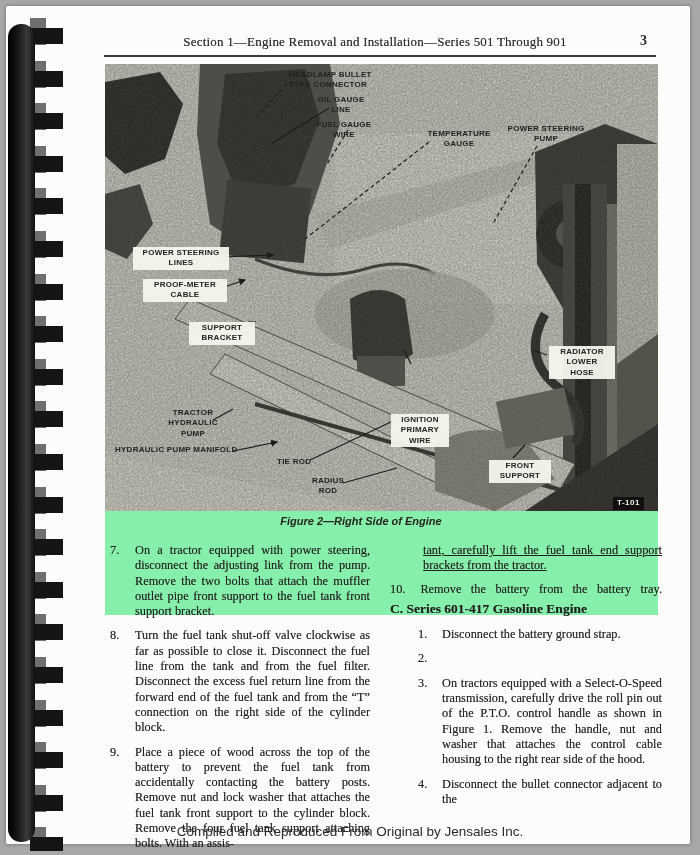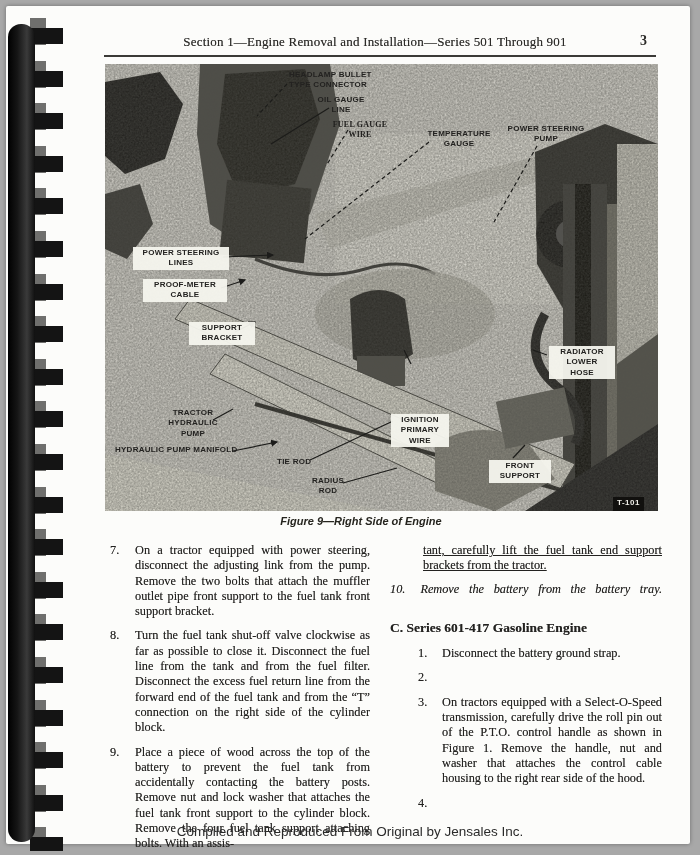--- a/index.html
+++ b/index.html
@@ -39,64 +39,64 @@
     text-shadow:0 0 .6px rgba(40,40,40,.55);
   }
   .hdr-page-num{
     position:absolute;left:640px;top:33px;font-size:14px;font-weight:bold;color:#2c2b28;
   }
   .hdr-rule{
     position:absolute;left:104px;top:55px;width:552px;height:2px;background:#3b3a37;
   }
   
   .photo{
-    position:absolute;left:105px;top:64px;width:553px;height:447px;
+    position:absolute;left:105px;top:64px;width:553px;height:551px;
     background:#86efac;overflow:hidden;
   }
   .photo svg{position:absolute;left:0;top:0;}
   .co{
     position:absolute;font-family:"Liberation Sans", sans-serif;
     font-size:8px;font-weight:700;letter-spacing:.25px;line-height:1.3;
     color:#232220;white-space:pre-line;text-align:center;z-index:3;
   }
   .co.boxed{background:rgba(246,245,238,.95);padding:1px 4px;}
   .co-headlamp{left:184px;top:6px;text-align:left;}
   .co-oil{left:203px;top:31px;width:66px;}
-  .co-fuel{left:222px;top:56px;width:66px;font-family:Liberation Serif, serif;}
+  .co-fuel{left:206px;top:56px;width:66px;}
   .co-temp{left:318px;top:65px;width:72px;}
   .co-psp{left:400px;top:60px;width:82px;}
   .co-psl{left:28px;top:183px;width:88px;}
   .co-proof{left:38px;top:215px;width:76px;}
   .co-support{left:84px;top:258px;width:58px;}
   .co-thp{left:58px;top:344px;width:60px;}
   .co-hpm{left:10px;top:381px;}
   .co-tie{left:172px;top:393px;}
   .co-radius{left:200px;top:412px;width:46px;}
   .co-ign{left:286px;top:302px;width:50px;margin-top:48px;}
   .co-rad{left:444px;top:282px;width:58px;}
   .co-front{left:384px;top:396px;width:54px;}
   .co-credit{
     left:508px;top:433px;background:#11100e;color:#efeee8;
-    padding:1px 4px 10px 4px;letter-spacing:.5px;text-align:left;
+    padding:1px 4px 2px 4px;letter-spacing:.5px;text-align:left;
   }
   .fig-caption{
     position:absolute;left:105px;top:515px;width:512px;text-align:center;
     font-family:"Liberation Sans", sans-serif;font-style:italic;font-weight:700;
     font-size:11px;color:#26251f;
   }
   
   .col{position:absolute;top:543px;font-size:12.3px;line-height:15.3px;
     text-align:justify;color:#232220;text-shadow:0 0 .5px rgba(35,35,35,.5);}
   .col-left{left:110px;width:260px;}
   .col-right{left:390px;width:272px;}
   .li{display:flex;margin-bottom:9px;}
   .li .num{flex:0 0 25px;}
   .li .txt{flex:1;text-align:justify;}
   .rc-cont{padding-left:33px;margin-bottom:8px;text-decoration:underline;}
-  .rc-item10{margin-bottom:23px;font-style:italic;}
+  .rc-item10{margin-bottom:4px;}
   .rc-item10 .num{flex:0 0 10px;padding-right:15px;}
   .rc-item10 .txt{text-align:justify;text-align-last:justify;}
   .rc-head{font-weight:700;font-size:13.5px;margin:4px 0 11px 0;text-align:left;}
   .rc-sub{padding-left:28px;}
   .rc-sub .num{flex:0 0 24px;}
   
   .footer{
     position:absolute;left:0;top:824px;width:700px;text-align:center;
     font-family:"Liberation Sans", sans-serif;font-size:13.5px;color:#2a2a2a;
   }
@@ -211,21 +211,21 @@
 PRIMARY
 WIRE</div>
   <div class="co boxed co-rad">RADIATOR
 LOWER
 HOSE</div>
   <div class="co boxed co-front">FRONT
 SUPPORT</div>
   <div class="co co-credit">T-101</div>
 </div>
 
-<div class="fig-caption">Figure 9—Right Side of Engine</div>
+<div class="fig-caption">Figure 2—Right Side of Engine</div>
 
 <div class="col col-left">
   <div class="li">
     <span class="num">7.</span>
     <span class="txt">On a tractor equipped with power steering, disconnect the adjusting link from the pump. Remove the two bolts that attach the muffler outlet pipe front support to the fuel tank front support bracket.</span>
   </div>
   <div class="li">
     <span class="num">8.</span>
     <span class="txt">Turn the fuel tank shut-off valve clockwise as far as possible to close it. Disconnect the fuel line from the tank and from the fuel filter. Disconnect the excess fuel return line from the forward end of the fuel tank and from the “T” connection on the right side of the cylinder block.</span>
   </div>
@@ -248,16 +248,17 @@
   </div>
   <div class="li rc-sub">
     <span class="num">2.</span>
   </div>
   <div class="li rc-sub">
     <span class="num">3.</span>
     <span class="txt">On tractors equipped with a Select-O-Speed transmission, carefully drive the roll pin out of the P.T.O. control handle as shown in Figure 1. Remove the handle, nut and washer that attaches the control cable housing to the right rear side of the hood.</span>
   </div>
   <div class="li rc-sub">
     <span class="num">4.</span>
+    <span class="txt">Disconnect the bullet connector adjacent to the</span>
   </div>
 </div>
 
 <div class="footer">Compiled and Reproduced From Original by Jensales Inc.</div>
 
 </body></html>

